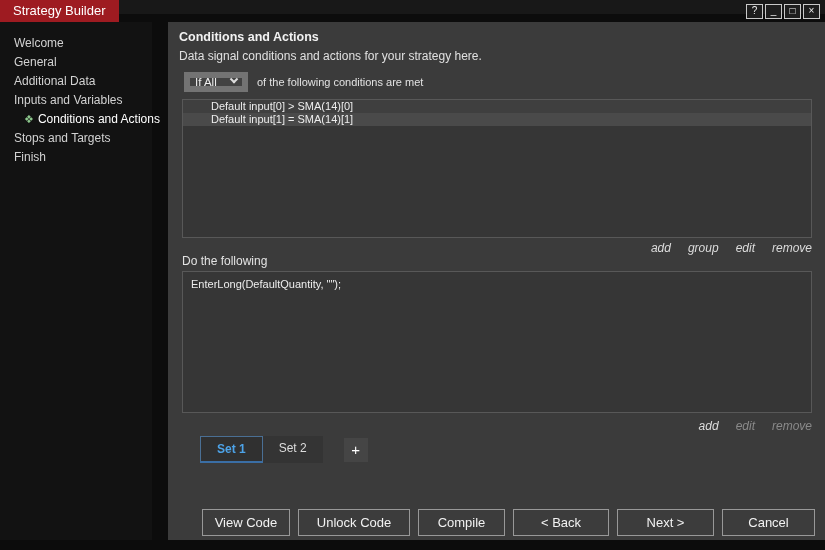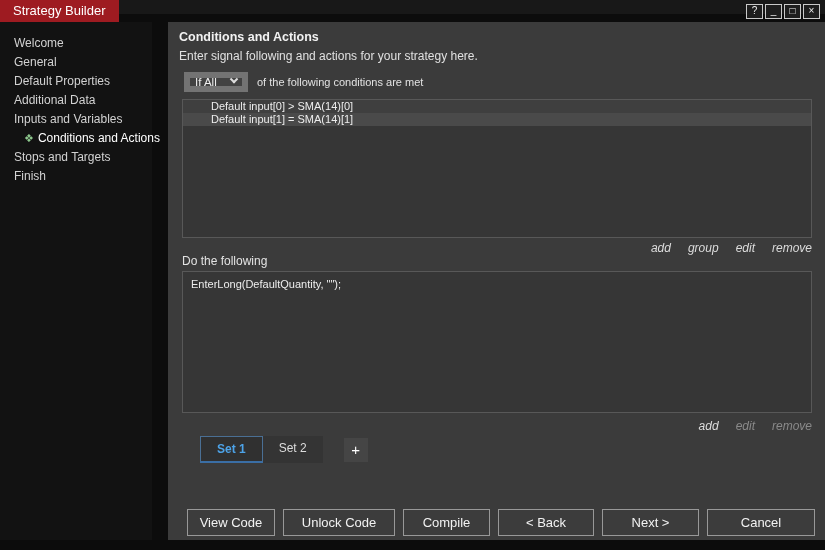--- a/index.html
+++ b/index.html
@@ -127,53 +127,52 @@
   .footer { position: absolute; right: 10px; bottom: 4px; display: flex; gap: 8px; }
   .btn {
     height: 27px;
     background: #3c3c3c; border: 1px solid #989898;
     color: #f2f2f2; font-size: 13px;
     font-family: "Liberation Sans", sans-serif;
     cursor: pointer;
   }
   .btn.w88 { width: 88px; } .btn.w112 { width: 112px; }
   .btn.w95 { width: 87px; } .btn.w96 { width: 96px; }
-  .btn.w97 { width: 97px; } .btn.w93 { width: 108px; }
+  .btn.w97 { width: 97px; } .btn.w93 { width: 93px; }
 </style>
 </head>
 <body>
 
 <div class="window">
 
   <div class="titlebar">
     <div class="title-box">Strategy Builder</div>
     <div class="win-controls">
       <div class="win-btn">?</div>
       <div class="win-btn">_</div>
       <div class="win-btn">□</div>
       <div class="win-btn">×</div>
     </div>
   </div>
 
   <div class="sidebar">
     <div class="side-item">Welcome</div>
     <div class="side-item">General</div>
-    <div class="side-item">Default Properties</div>
     <div class="side-item">Additional Data</div>
     <div class="side-item">Inputs and Variables</div>
     <div class="side-item active">
       <span class="side-icon">❖</span><span>Conditions and Actions</span>
     </div>
     <div class="side-item">Stops and Targets</div>
     <div class="side-item">Finish</div>
   </div>
 
   <div class="main">
     <div class="heading">Conditions and Actions</div>
-    <div class="subtitle">Enter signal following and actions for your strategy here.</div>
+    <div class="subtitle">Data signal conditions and actions for your strategy here.</div>
 
     <div class="dd-row">
       <div class="dropdown">
         <span>If All</span>
         <span class="dd-arrow"></span>
       </div>
       <span class="dd-suffix">of the following conditions are met</span>
     </div>
 
     <div class="list-box conditions-box">

